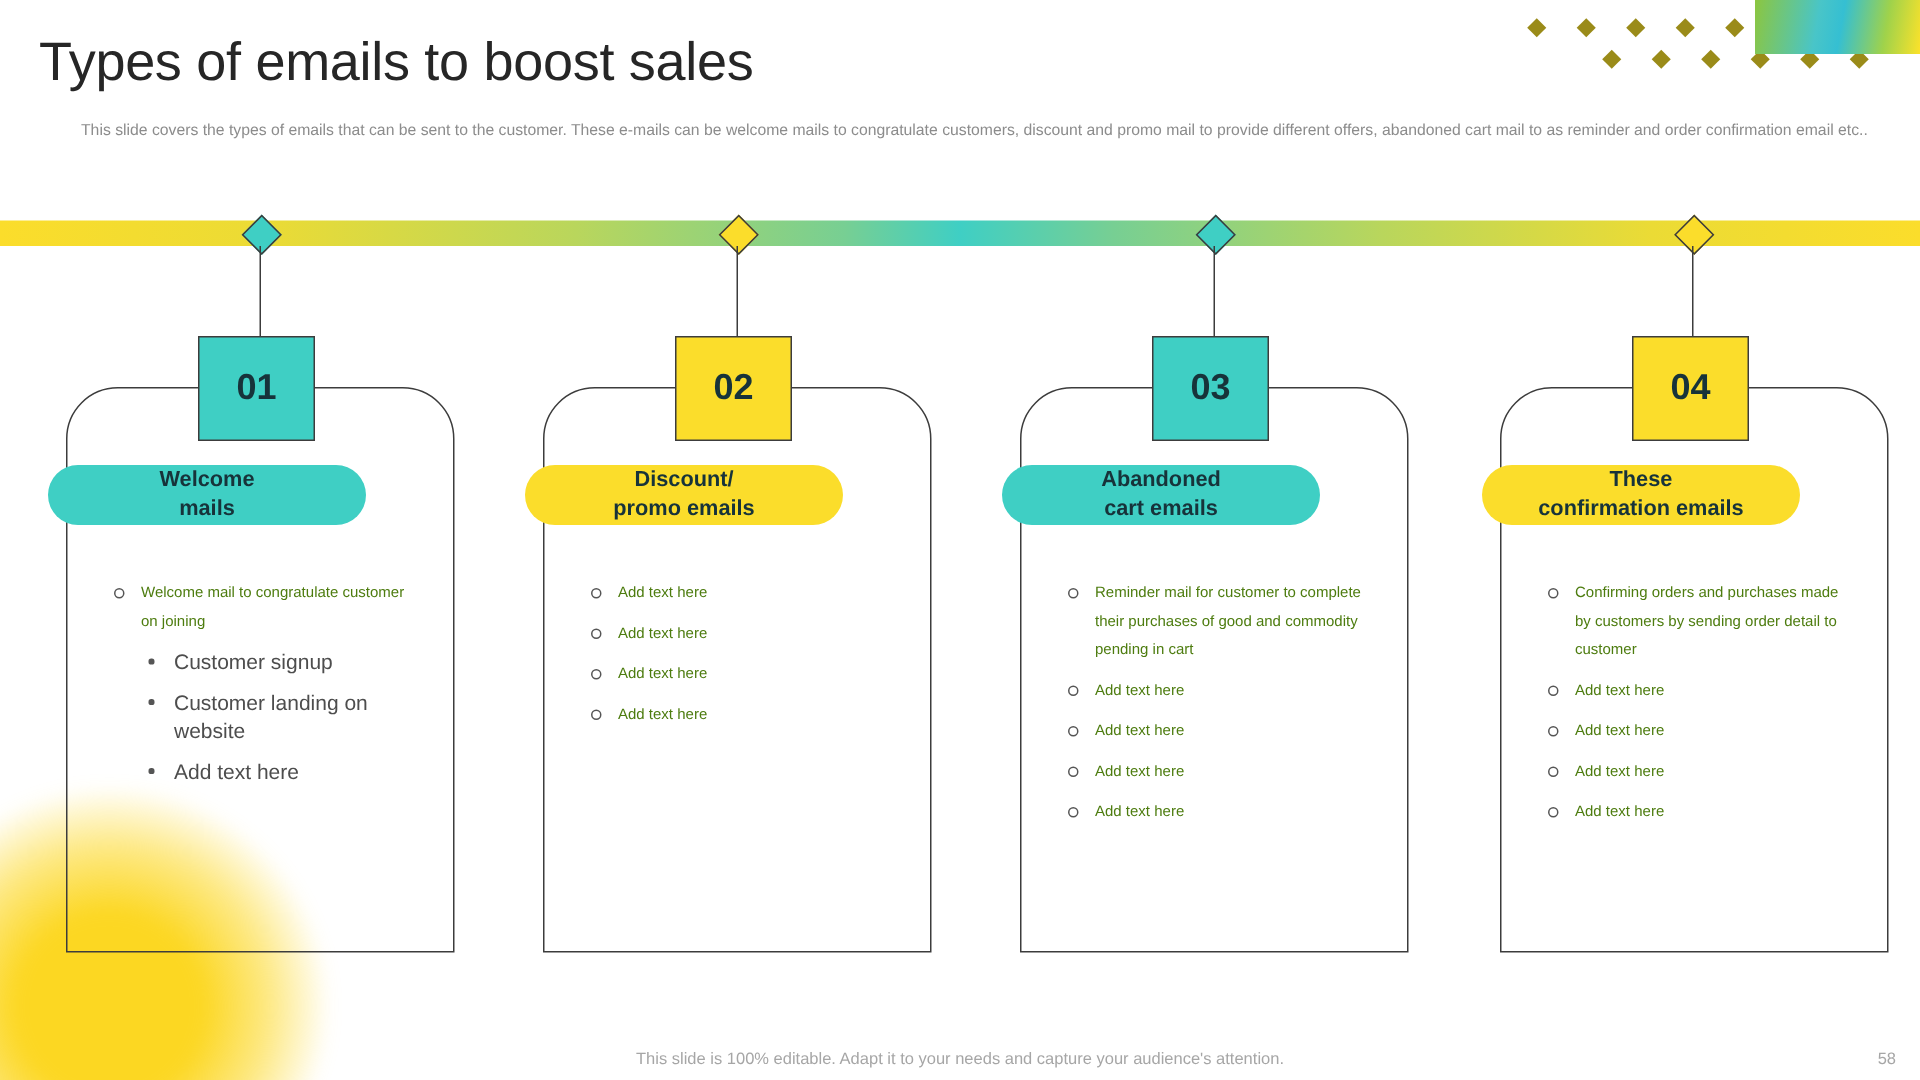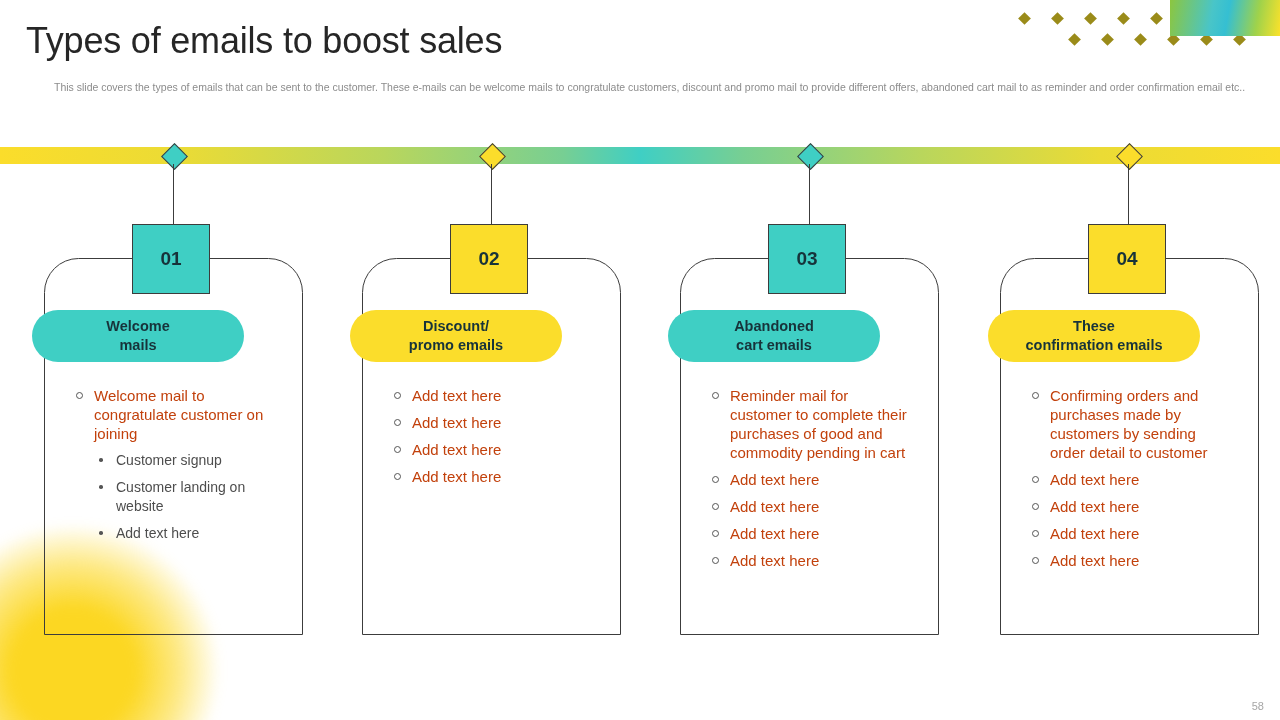--- a/index.html
+++ b/index.html
@@ -53,44 +53,44 @@
 
   .stem{position:absolute;width:1px;background:#3c3c3c;top:164px;height:60px;}
 
   
   .col{position:absolute;top:224px;width:296px;height:420px;}
 
   .numbox{
     position:absolute;left:100px;top:0;width:76px;height:68px;
     border:1px solid #3c3c3c;
     display:flex;align-items:center;justify-content:center;
-    font-size:19px;font-weight:700;color:#17333a;z-index:3;
+    font-size:24px;font-weight:700;color:#17333a;z-index:3;
   }
   .numbox.teal{background:#3FCFC4;}
   .numbox.yellow{background:#FBDD2B;}
 
   
   .card-svg{position:absolute;left:12px;top:34px;}
 
   .pill{
-    position:absolute;left:0;top:86px;width:212px;height:52px;
+    position:absolute;left:0;top:86px;width:212px;height:40px;
     border-radius:26px;
     display:flex;flex-direction:column;align-items:center;justify-content:center;
     font-size:14.5px;font-weight:700;color:#17333a;line-height:19px;
     text-align:center;z-index:4;
   }
   .pill.teal{background:#3FCFC4;}
   .pill.yellow{background:#FBDD2B;}
 
   .bullets{
     position:absolute;left:40px;top:162px;width:200px;z-index:2;
   }
   .b1{
     position:relative;padding-left:22px;margin-bottom:8px;
-    font-size:15px;line-height:19px;color:#c2410c;
+    font-size:10px;line-height:19px;color:#4d7c0f;
   }
   .b1::before{
     content:"";position:absolute;left:4px;top:6px;
     width:5px;height:5px;border:1px solid #555;border-radius:50%;
   }
   .b2wrap{margin-top:1px;}
   .b2{
     position:relative;padding-left:22px;margin:0 0 8px 22px;
     font-size:14px;line-height:19px;color:#4d4d4d;
   }
@@ -219,15 +219,16 @@
         <div class="bullets">
           <div class="b1">Confirming orders and purchases made by customers by sending order detail to customer</div>
           <div class="b1">Add text here</div>
           <div class="b1">Add text here</div>
           <div class="b1">Add text here</div>
           <div class="b1">Add text here</div>
         </div>
       </div>
     </div>
 
+  <div class="footer-note">This slide is 100% editable. Adapt it to your needs and capture your audience's attention.</div>
   <div class="page-num">58</div>
 
 </div>
 
 </body></html>

